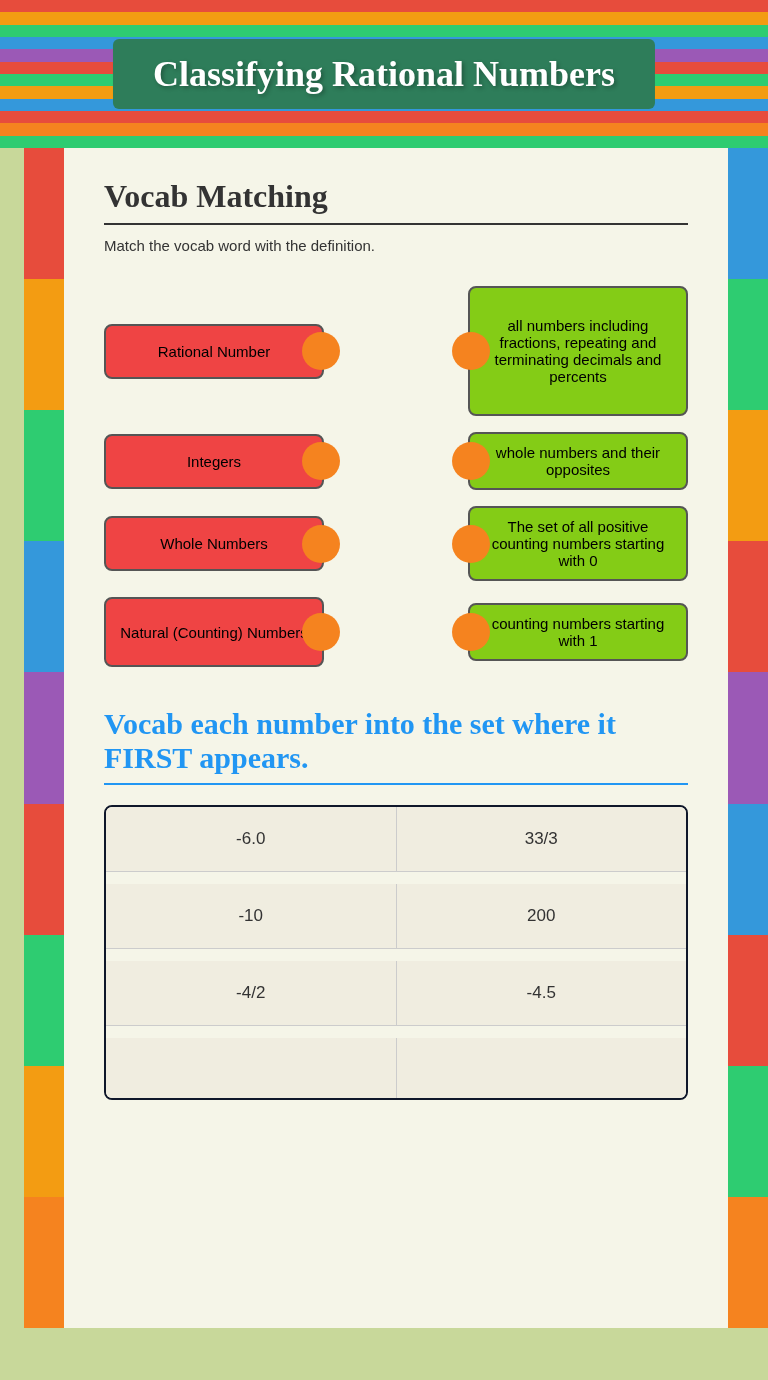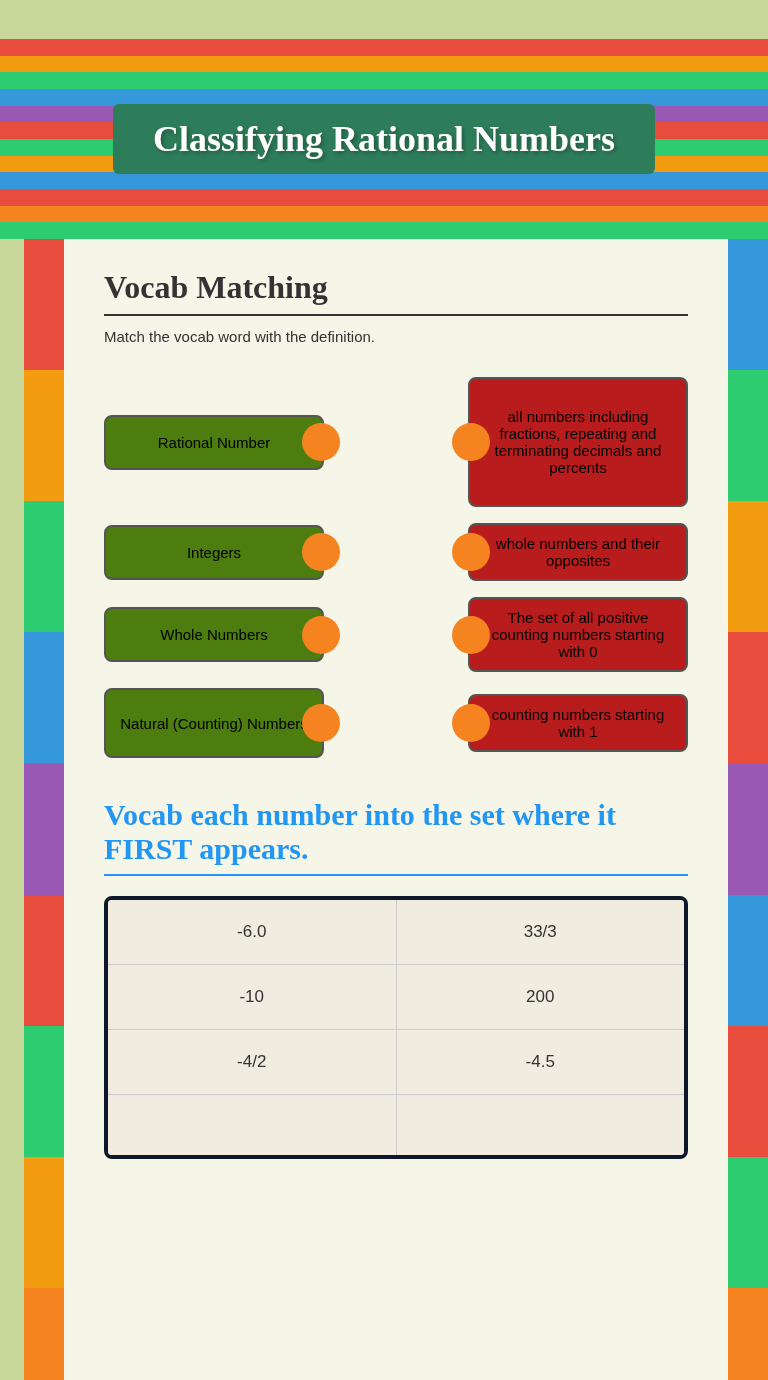--- a/index.html
+++ b/index.html
@@ -8,24 +8,23 @@
       width: 768px;
       min-height: 1380px;
       font-family: Arial, sans-serif;
       background: #c8d89a;
       overflow-x: hidden;
     }
 
     
     .stripe-header {
       width: 100%;
-      height: 200px;
+      height: 148px;
       position: relative;
       overflow: hidden;
-      margin-top: 39px;
     }
 
     .stripes {
       width: 100%;
       height: 100%;
       display: flex;
       flex-direction: column;
     }
 
     .stripe {
@@ -103,21 +102,21 @@
       display: flex;
       align-items: center;
       justify-content: space-between;
     }
 
     .term-box {
       width: 220px;
       min-height: 55px;
       border: 2px solid #555;
       border-radius: 8px;
-      background: #4d7c0f;
+      background: #ef4444;
       display: flex;
       align-items: center;
       justify-content: center;
       padding: 10px 12px;
       position: relative;
       font-size: 15px;
       text-align: center;
     }
 
     .term-circle {
@@ -130,21 +129,21 @@
       top: 50%;
       transform: translateY(-50%);
       z-index: 2;
     }
 
     .def-box {
       width: 220px;
       min-height: 55px;
       border: 2px solid #555;
       border-radius: 8px;
-      background: #b91c1c;
+      background: #84cc16;
       display: flex;
       align-items: center;
       justify-content: center;
       padding: 10px 12px;
       position: relative;
       font-size: 15px;
       text-align: center;
     }
 
     .def-circle {
@@ -165,22 +164,22 @@
       font-size: 30px;
       color: #2196F3;
       border-bottom: 2px solid #2196F3;
       padding-bottom: 8px;
       margin-bottom: 20px;
     }
 
     .sort-grid {
       display: flex;
       flex-direction: column;
-      gap: 0;
-      border: 4px solid #0f172a;
+      gap: 12px;
+      border: 2px solid #0f172a;
       border-radius: 8px;
       overflow: hidden;
     }
 
     .sort-row {
       display: flex;
       border-bottom: 1px solid #ccc;
     }
 
     .sort-row:last-child {

